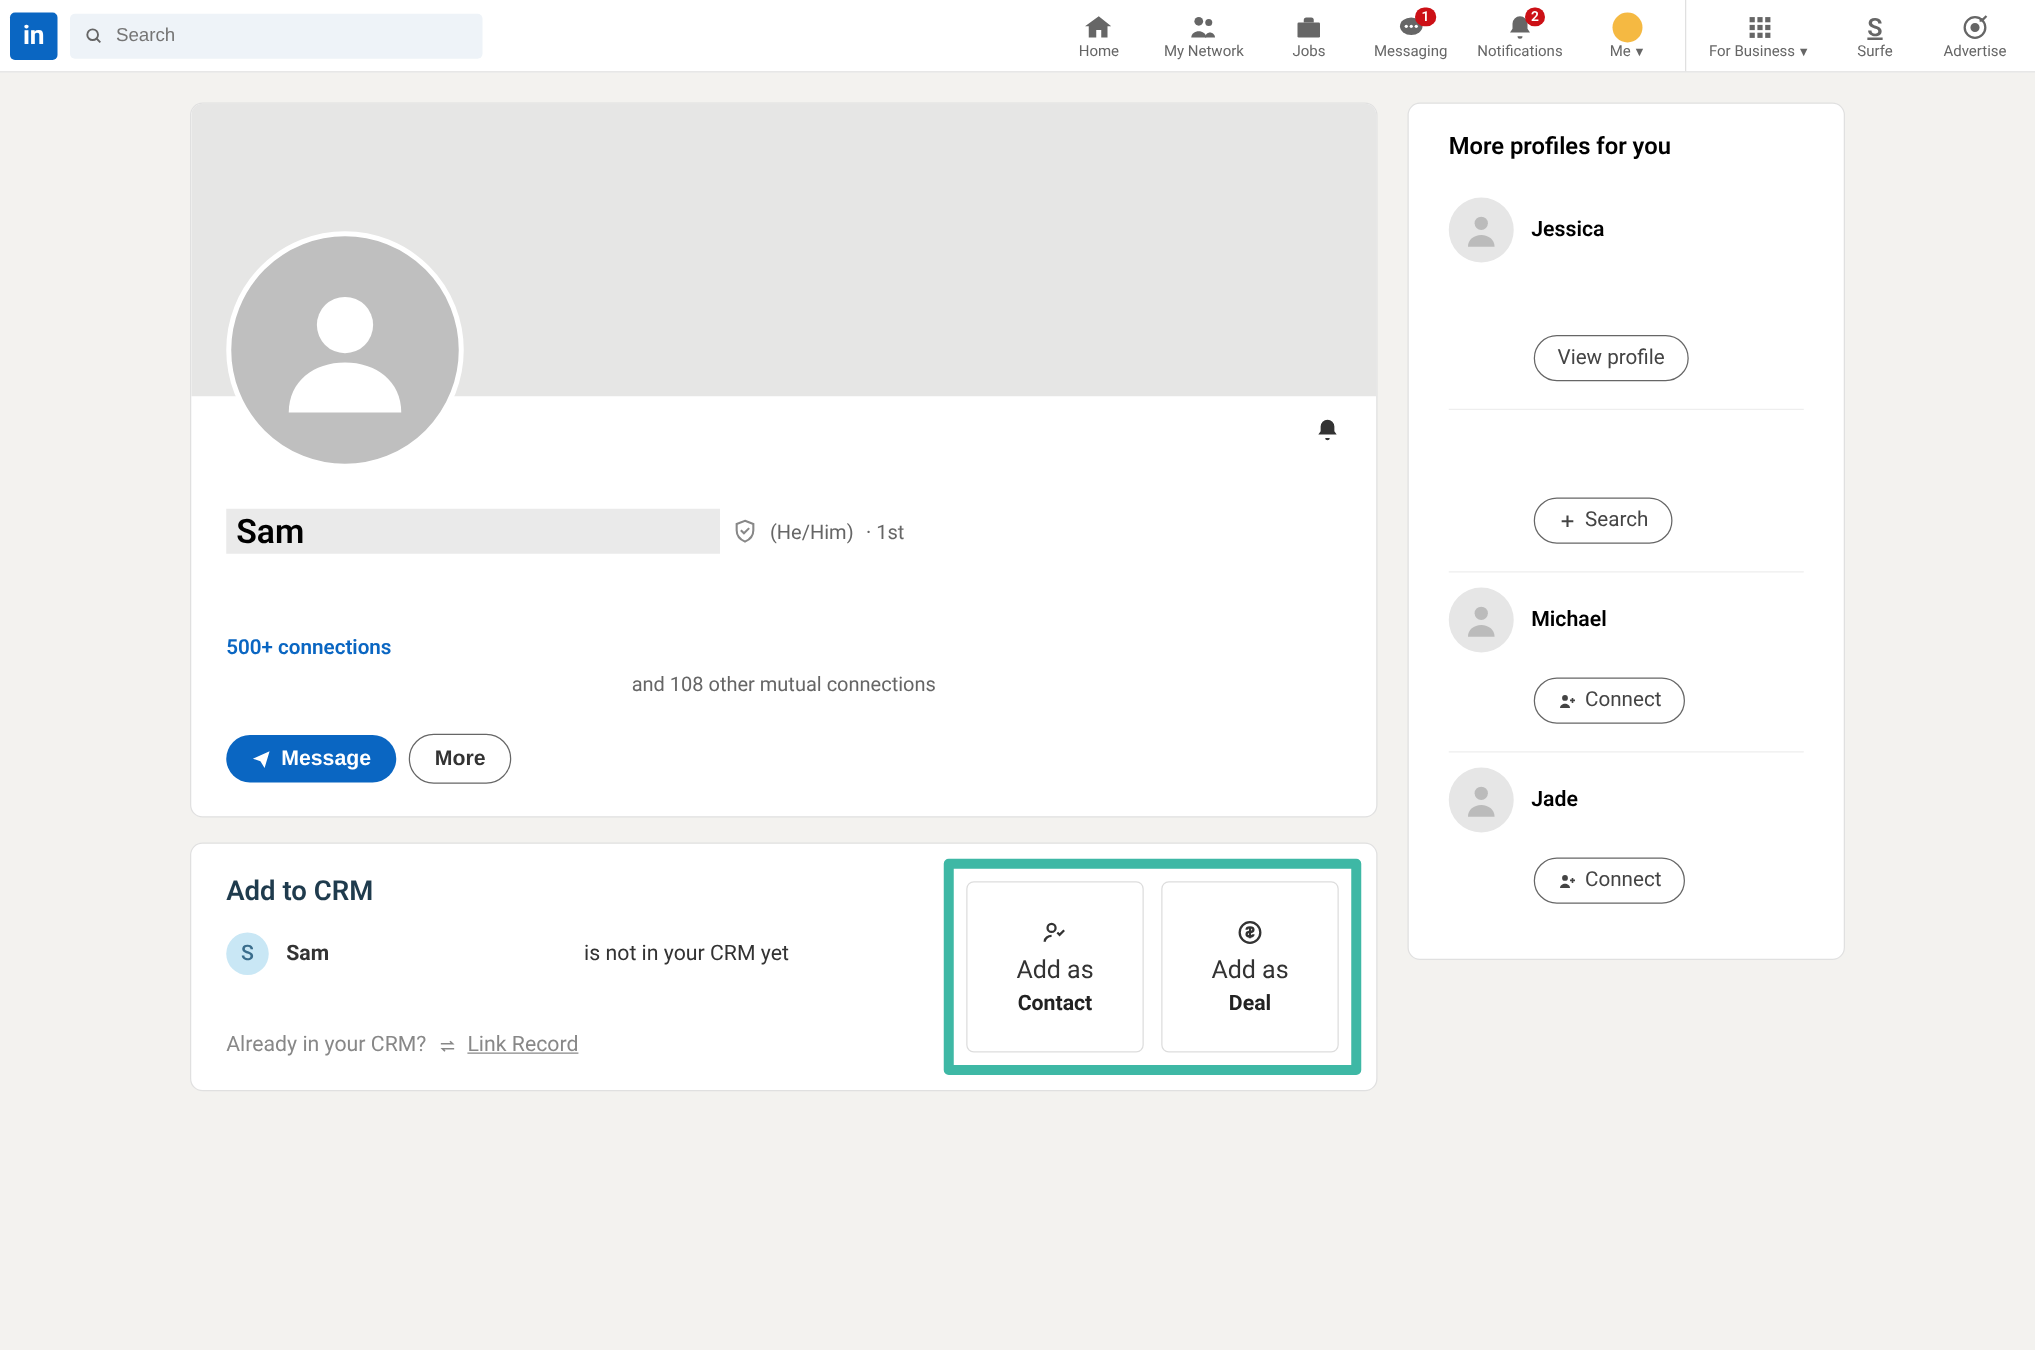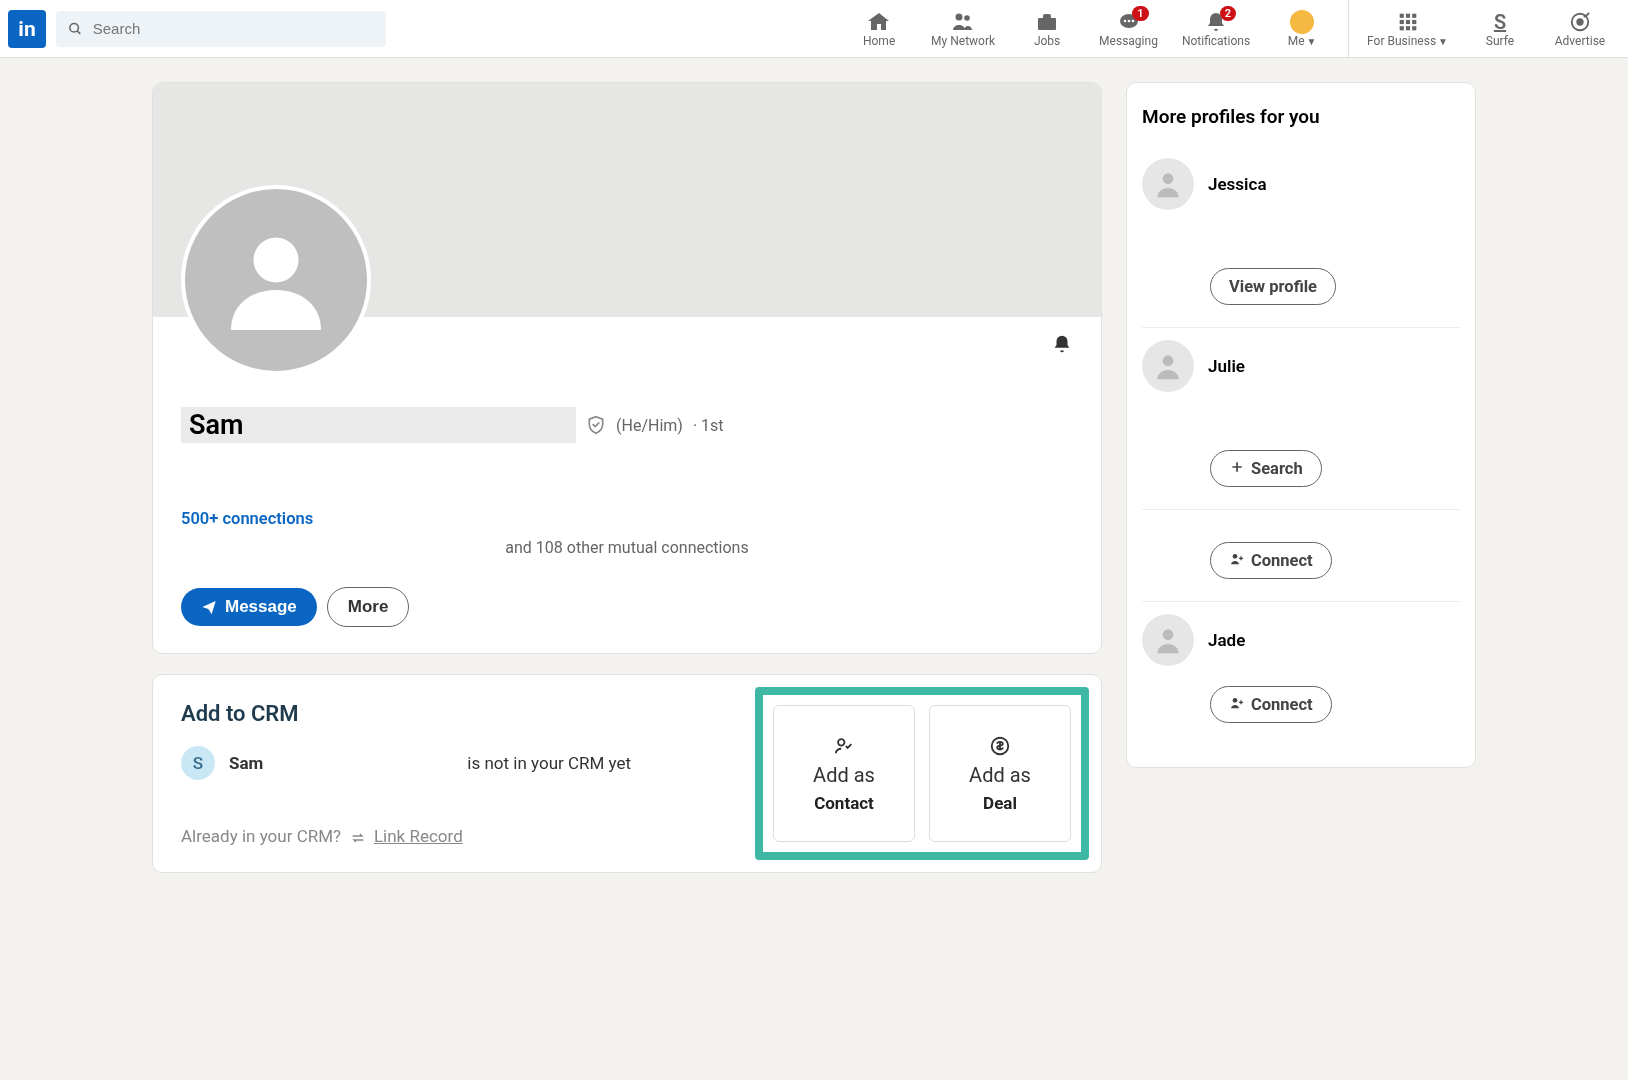--- a/index.html
+++ b/index.html
@@ -48,29 +48,29 @@
 .crm-row { display: flex; align-items: center; gap: 14px; margin-top: 20px; font-size: 17px; color: #333; }
 .crm-row .mini-avatar { width: 34px; height: 34px; border-radius: 50%; background: #c9e7f5; display: flex; align-items: center; justify-content: center; color: #3a6d8c; font-weight: 500; }
 .crm-subrow { margin-top: 46px; color: #888; font-size: 17px; }
 .link-record { text-decoration: underline; cursor: pointer; }
 .crm-actions { position: absolute; right: 12px; top: 12px; bottom: 12px; border: 8px solid #3eb8a5; border-radius: 4px; display: flex; gap: 14px; padding: 10px; }
 .crm-btn { width: 142px; border: 1px solid #ddd; border-radius: 6px; display: flex; flex-direction: column; align-items: center; justify-content: center; gap: 6px; cursor: pointer; background: #fff; }
 .crm-btn .lbl1 { font-size: 20px; color: #333; }
 .crm-btn .lbl2 { font-size: 17px; font-weight: 700; color: #222; }
 
 
-.sidebar-card { padding: 22px 15px; }
+.sidebar-card { padding: 22px 32px; }
 .sidebar-title { font-size: 19px; font-weight: 600; margin-bottom: 18px; }
 .suggest { padding: 12px 0 22px 0; border-bottom: 1px solid #eee; }
 .suggest:last-child { border-bottom: none; }
 .suggest-top { display: flex; gap: 14px; align-items: center; }
 .suggest-name { font-size: 17px; font-weight: 600; }
 .suggest .avatar-md { width: 52px; height: 52px; border-radius: 50%; background: #e6e6e6; display: flex; align-items: center; justify-content: center; }
 .suggest .avatar-md svg { width: 32px; height: 32px; }
-.action-pill { margin-top: 58px; margin-left: 68px; display: inline-flex; gap: 6px; border: 1.5px solid #666; border-radius: 22px; padding: 8px 18px; font-size: 16.5px; font-weight: 700; color: #444; cursor: pointer; }
+.action-pill { margin-top: 58px; margin-left: 68px; display: inline-flex; align-items: center; gap: 6px; border: 1.5px solid #666; border-radius: 22px; padding: 8px 18px; font-size: 16.5px; font-weight: 400; color: #444; cursor: pointer; }
 .suggest:nth-child(4) .action-pill, .suggest.short .action-pill { margin-top: 20px; }
 input[type=text]{ border:none; background:transparent; outline:none; font-size:15px; width:100%; }
 </style>
 </head>
 <body>
 
 <div class="topnav">
   <div class="logo">in</div>
   <div class="search-box">
     <svg width="16" height="16" viewBox="0 0 24 24" fill="none" stroke="#666" stroke-width="2.5">
@@ -257,35 +257,35 @@
               <div class="avatar-md">
                 <svg viewBox="0 0 24 24" fill="#bbb">
                   <circle cx="12" cy="8" r="4"></circle>
                   <path d="M4 22c0-4 3.5-7 8-7s8 3 8 7z"></path>
                 </svg>
               </div>
               <div class="suggest-name">Jessica</div>
             </div><div class="action-pill">
               <span>View profile</span>
             </div></div>
-          <div class="suggest"><div class="suggest-top">
+          <div class="suggest"><div class="action-pill">
+              <svg width="16" height="16" viewBox="0 0 24 24" stroke="#444" stroke-width="2.5">
+                <path d="M12 5v14M5 12h14"></path>
+              </svg>
+              <span>Search</span>
+            </div></div>
+          <div class="suggest short"><div class="suggest-top">
               <div class="avatar-md">
                 <svg viewBox="0 0 24 24" fill="#bbb">
                   <circle cx="12" cy="8" r="4"></circle>
                   <path d="M4 22c0-4 3.5-7 8-7s8 3 8 7z"></path>
                 </svg>
               </div>
-              <div class="suggest-name">Julie</div>
+              <div class="suggest-name">Michael</div>
             </div><div class="action-pill">
-              <svg width="16" height="16" viewBox="0 0 24 24" stroke="#444" stroke-width="2.5">
-                <path d="M12 5v14M5 12h14"></path>
-              </svg>
-              <span>Search</span>
-            </div></div>
-          <div class="suggest short"><div class="action-pill">
               <svg width="16" height="16" viewBox="0 0 24 24" fill="#444">
                 <circle cx="9" cy="8" r="3.5"></circle>
                 <path d="M3 20c0-3 3-5 6-5s6 2 6 5z"></path>
                 <path d="M18 8v6M15 11h6" stroke="#444" stroke-width="2"></path>
               </svg>
               <span>Connect</span>
             </div></div>
           <div class="suggest short"><div class="suggest-top">
               <div class="avatar-md">
                 <svg viewBox="0 0 24 24" fill="#bbb">

